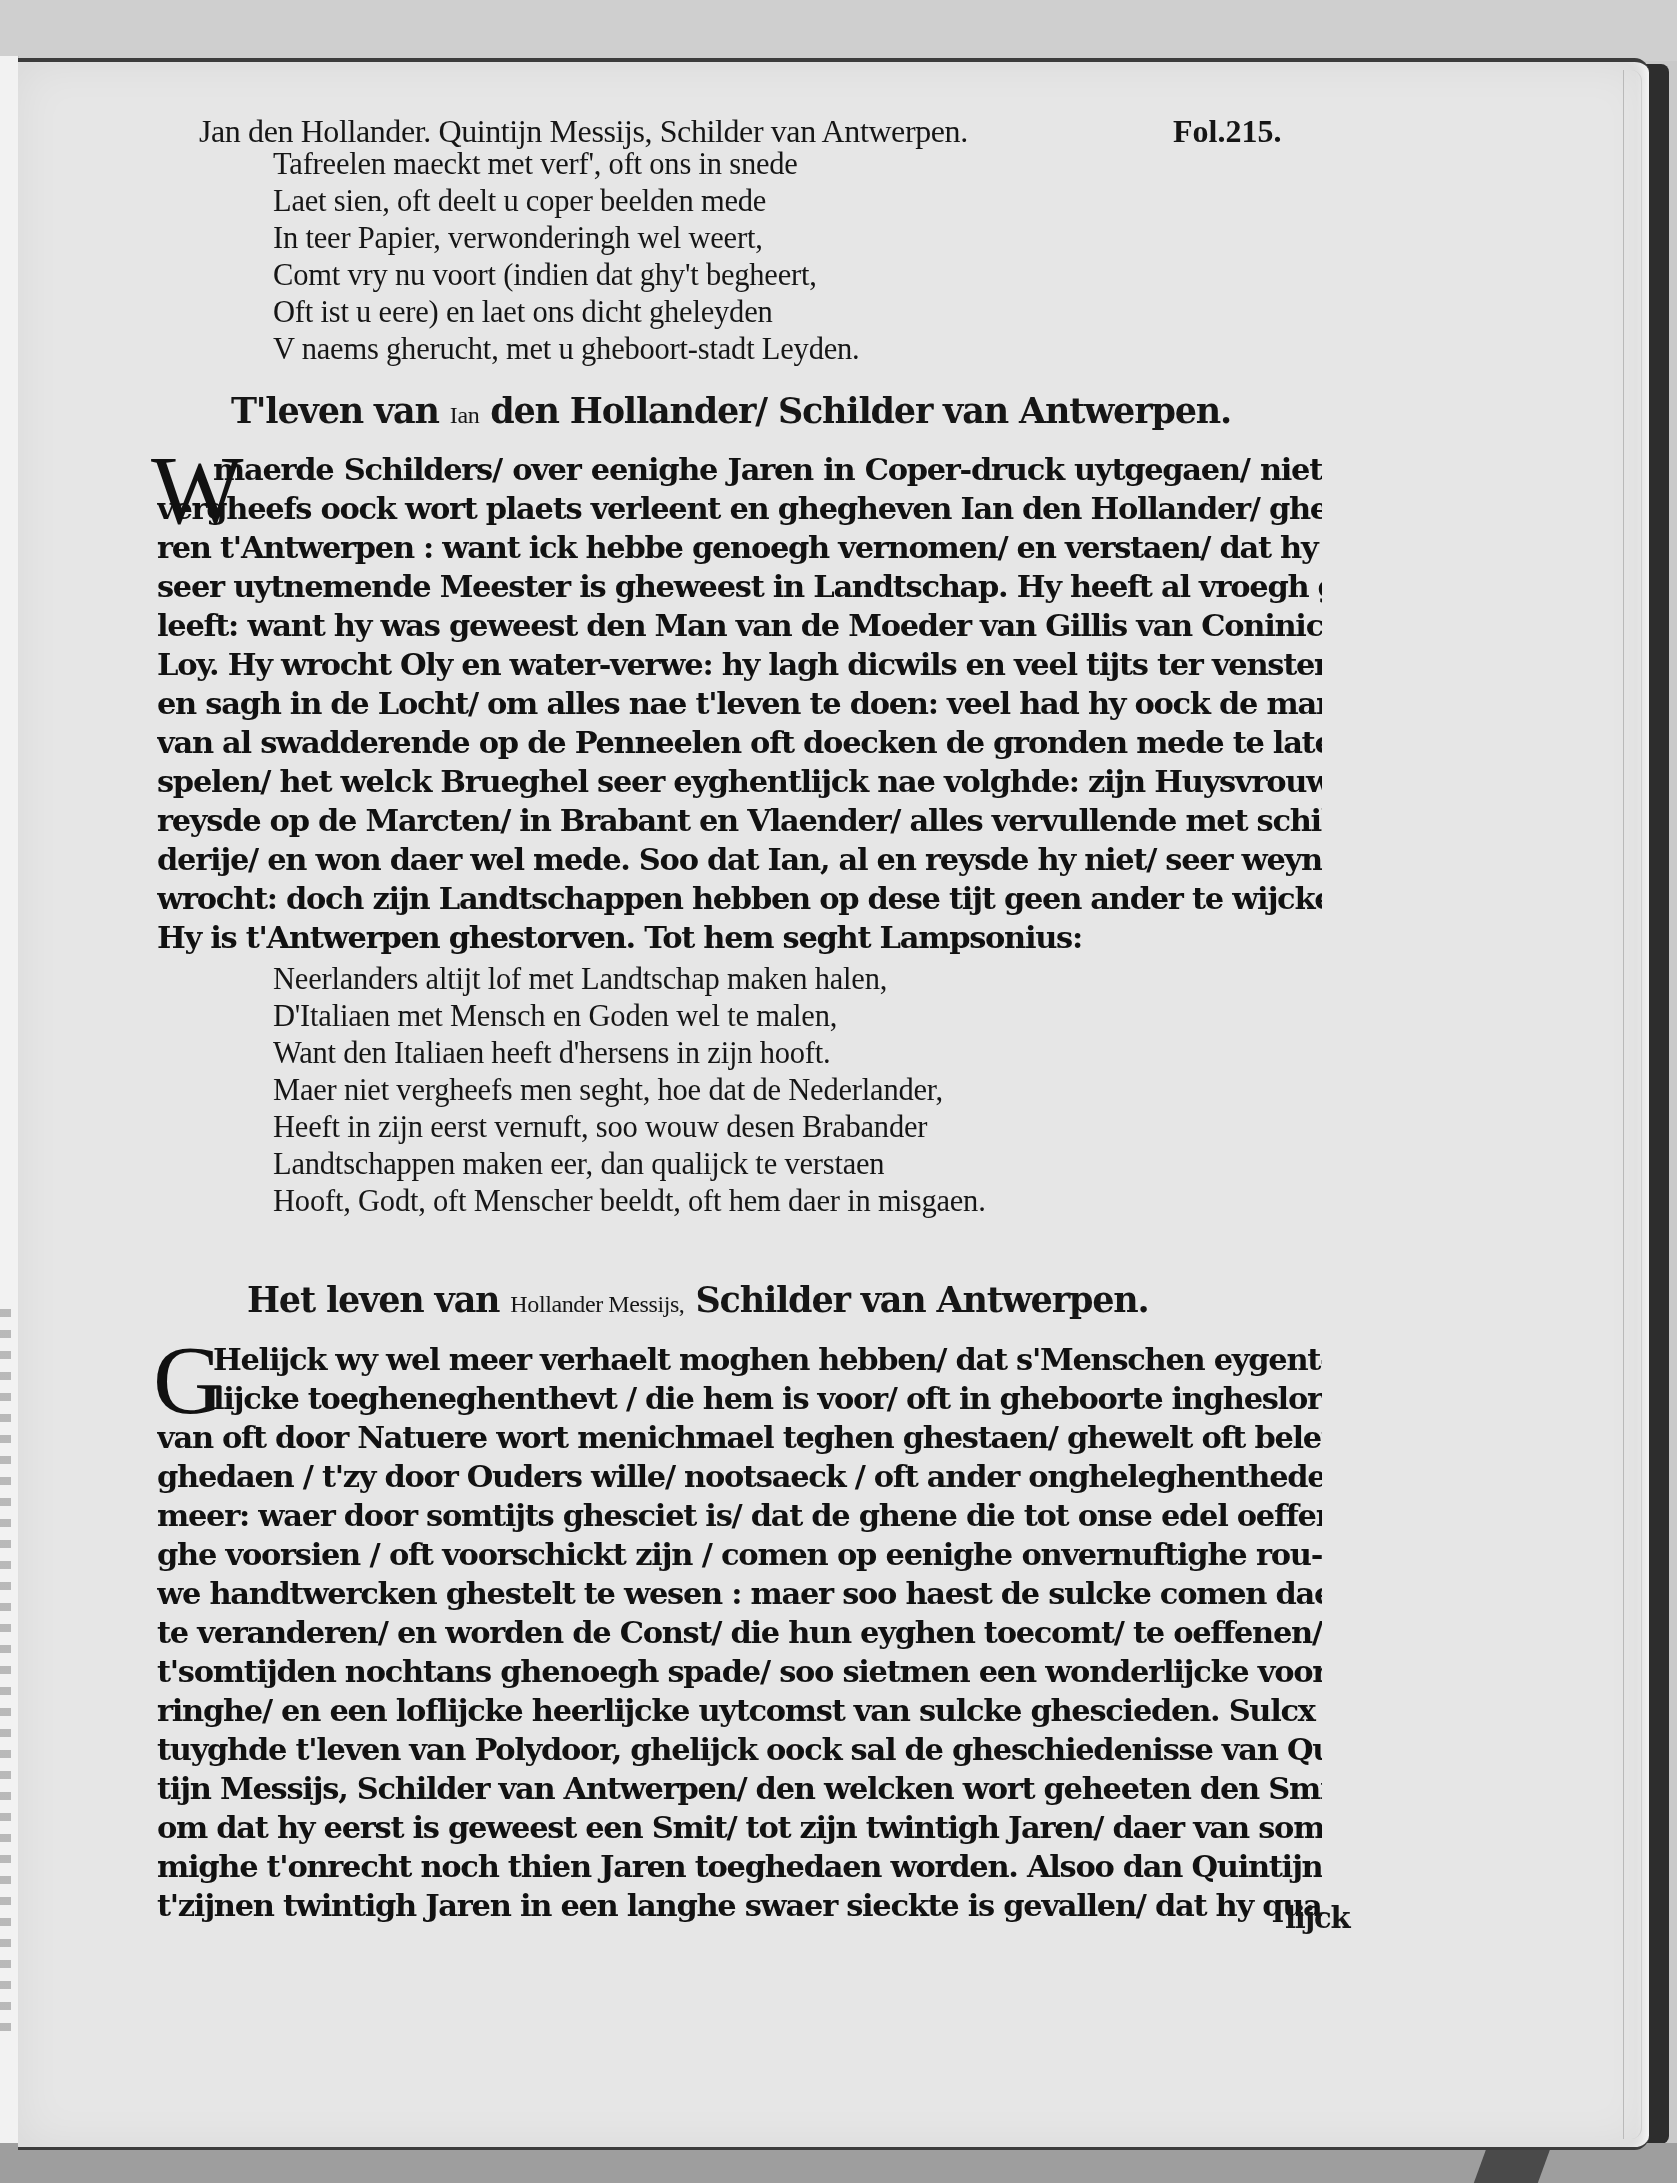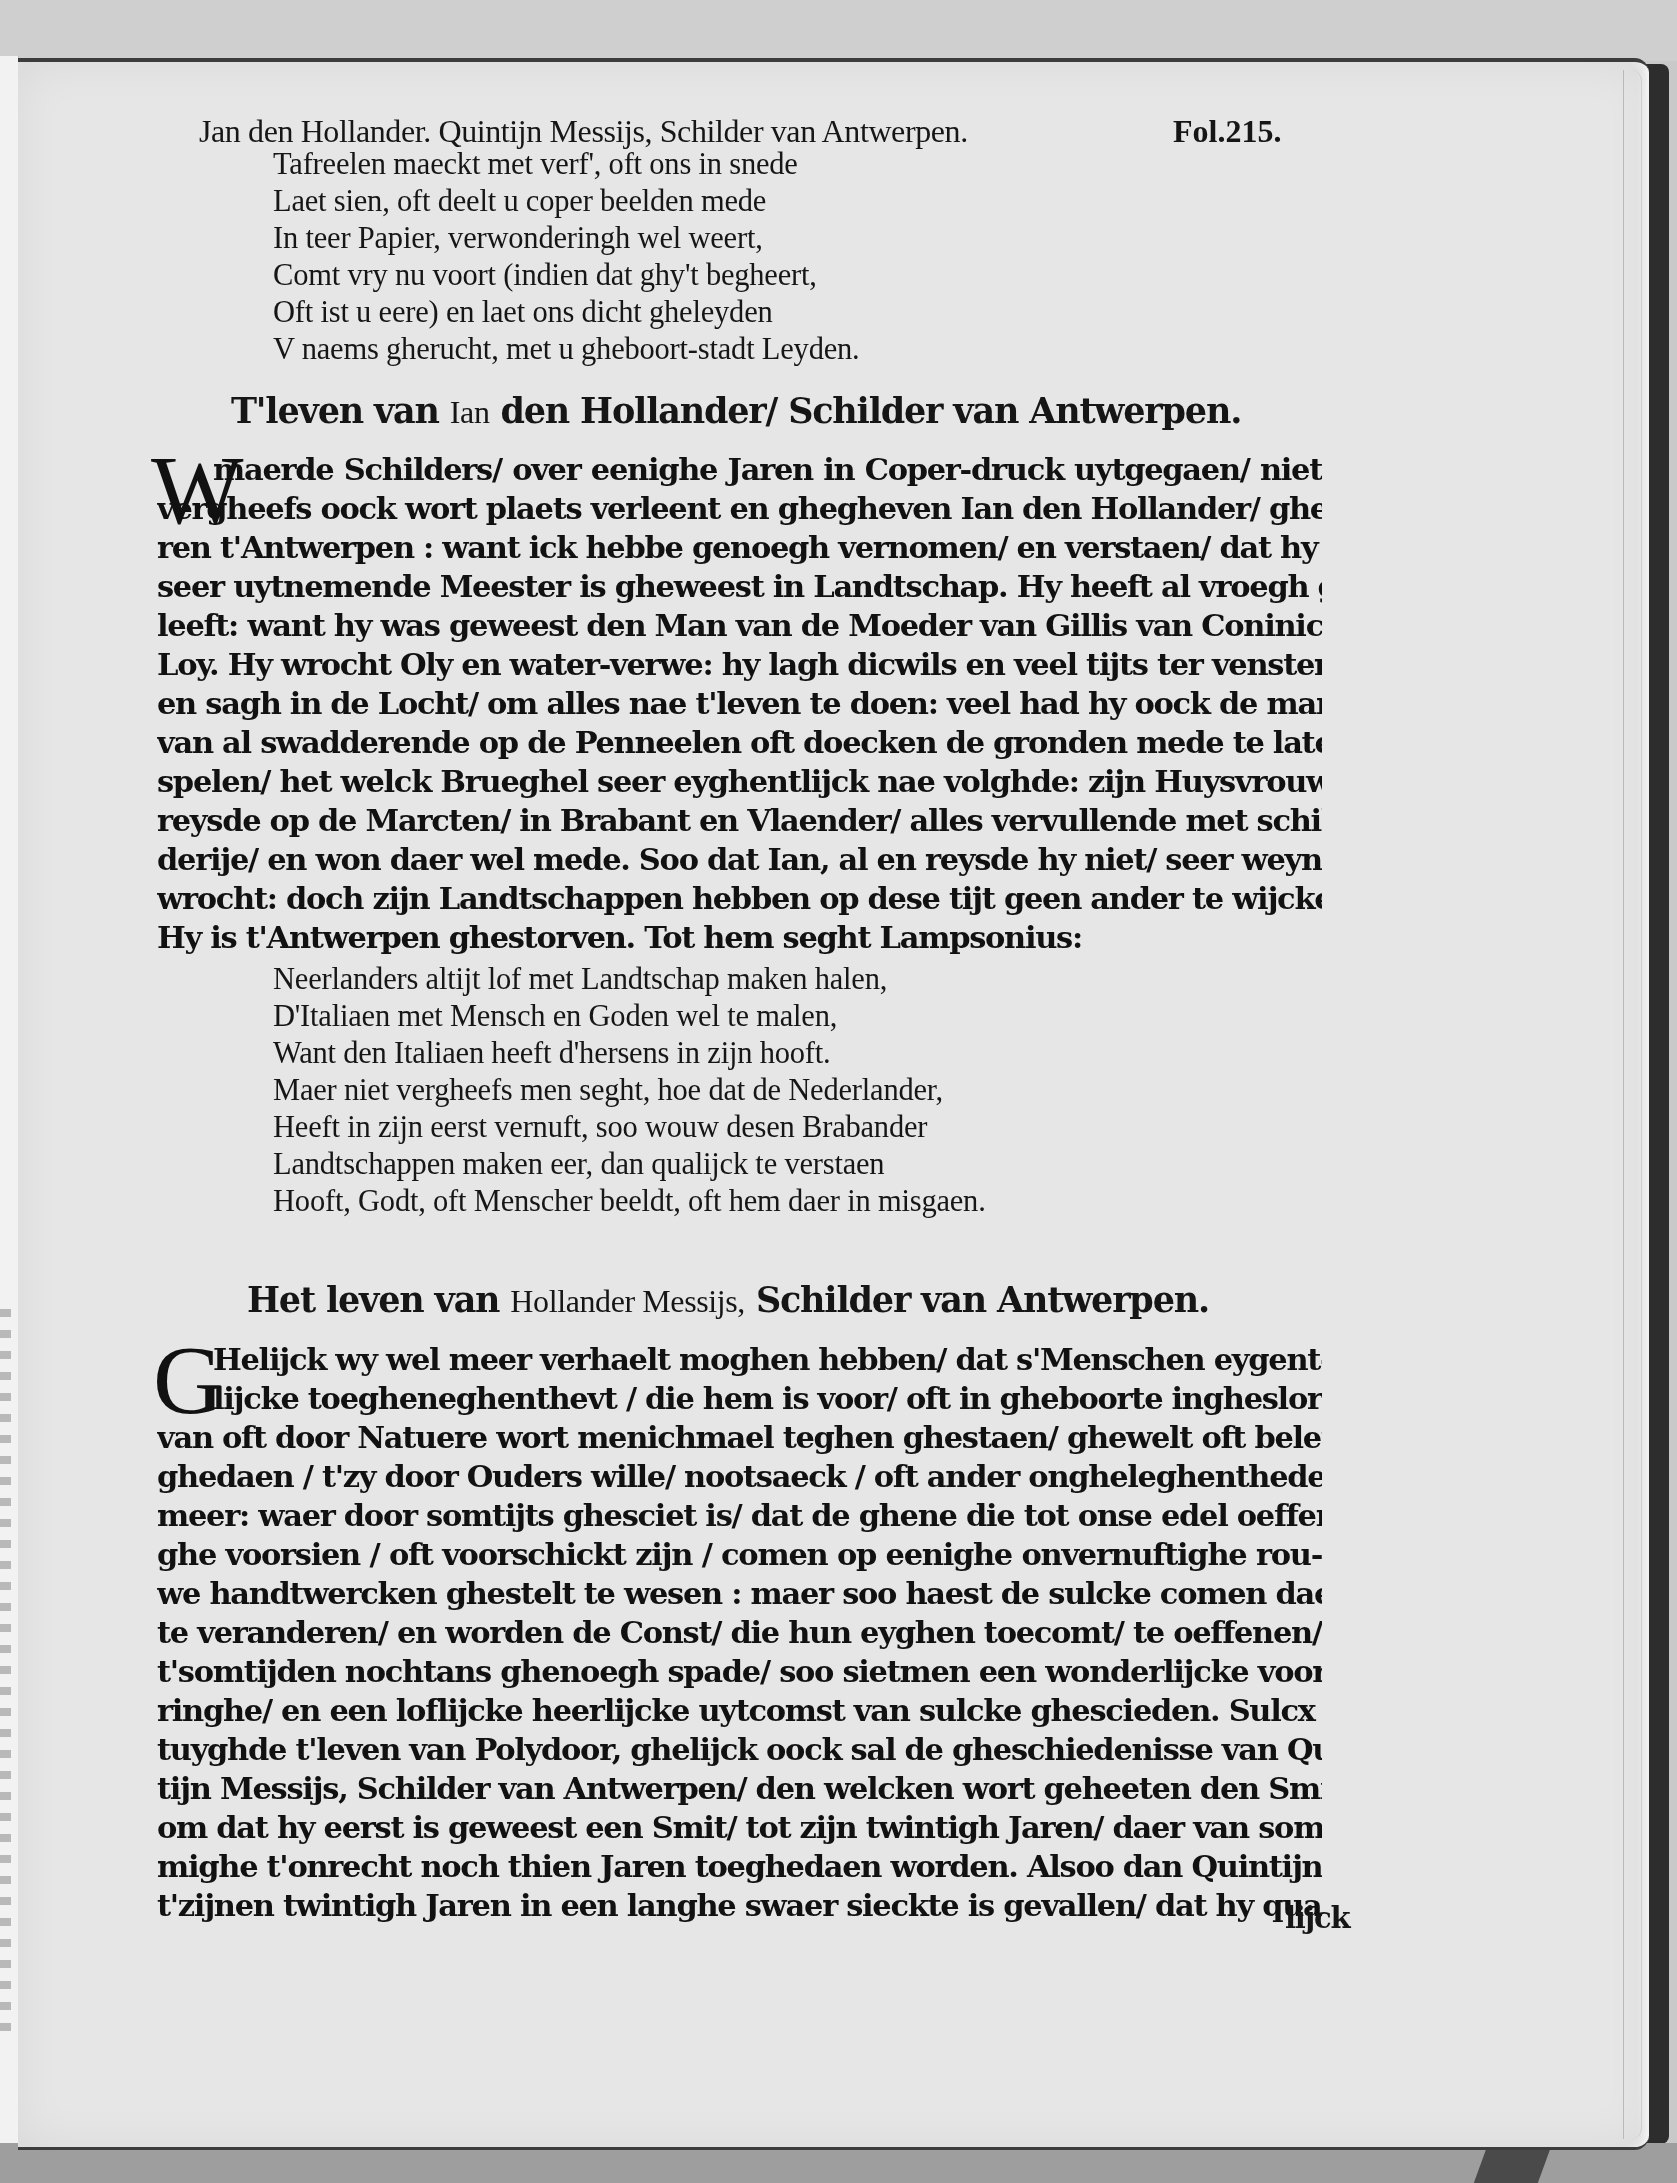--- a/index.html
+++ b/index.html
@@ -52,21 +52,21 @@
 
   .verse {
     position:absolute; left:273px; font-size:30.5px; line-height:37px; letter-spacing:-0.2px;
   }
   .verse div { white-space:nowrap; }
 
   .heading {
     position:absolute; font-family:"DejaVu Serif", serif; font-weight:bold;
     font-size:35px; letter-spacing:-1.2px; white-space:nowrap;
   }
-  .heading .roman { font-family:"Liberation Serif", serif; font-weight:normal; letter-spacing:-0.4px; font-size:32px; }
+  .heading .roman { font-family:"Liberation Serif", serif; font-weight:normal; letter-spacing:-0.4px; font-size:24px; }
 
   .prose {
     position:absolute; left:157px; width:1165px;
     font-family:"DejaVu Serif", serif; font-weight:bold;
     font-size:30.5px; line-height:39px; letter-spacing:-1.3px;
     color:#111;
   }
   .prose .line { white-space:nowrap; overflow:hidden; text-align:justify; text-align-last:justify; }
   .prose .indent { padding-left:56px; }
   .dropcap {

